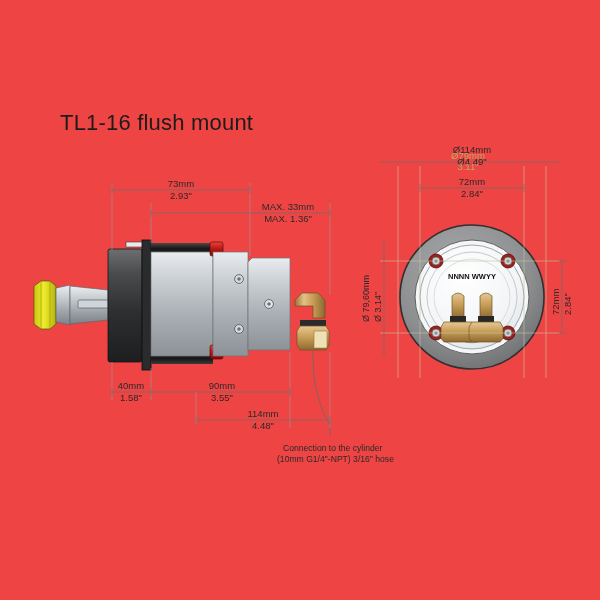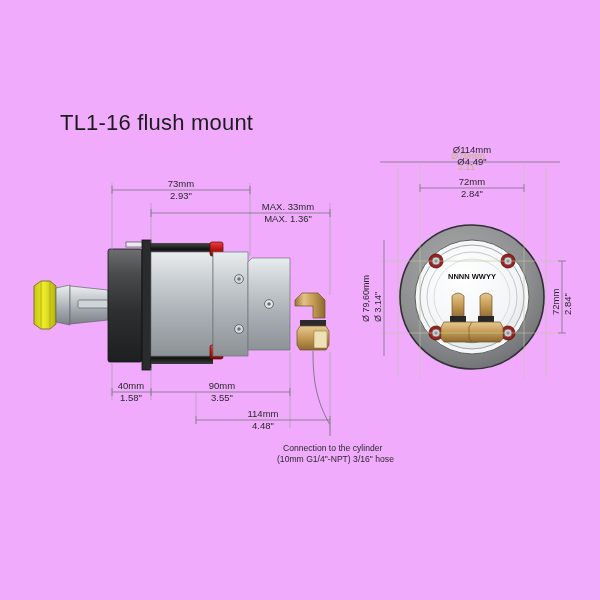--- a/index.html
+++ b/index.html
@@ -1,18 +1,18 @@
 <!DOCTYPE html>
 <html><head>
 <meta charset="utf-8">
 <style>
   html,body{margin:0;padding:0;background:#ffffff;}
   body{width:600px;height:600px;overflow:hidden;
        font-family:"Liberation Sans", sans-serif;color:#1a1a1a;}
-  #stage{position:relative;width:600px;height:600px;background:#f0abfc;}
+  #stage{position:relative;width:600px;height:600px;background:#ef4444;}
   #title{position:absolute;left:60px;top:110px;font-size:22px;letter-spacing:.2px;
          color:#1c1c1c;white-space:nowrap;}
   svg{position:absolute;left:0;top:0;width:600px;height:600px;}
   .dimtxt{font-family:"Liberation Sans", sans-serif;font-size:9.5px;fill:#2a2a2a;}
   .dimtxt.sm{font-size:9px;}
   .note{font-family:"Liberation Sans", sans-serif;font-size:8.6px;fill:#2a2a2a;}
   .ghost{fill:#b9b96a;opacity:.85;font-size:9.5px;font-family:"Liberation Sans",sans-serif;}
   .dl{stroke:#6e6e6e;stroke-width:.7;fill:none;}
   .xl{stroke:#9a9a9a;stroke-width:.6;fill:none;}
   .cl{stroke:#c8c8a0;stroke-width:.6;fill:none;}

